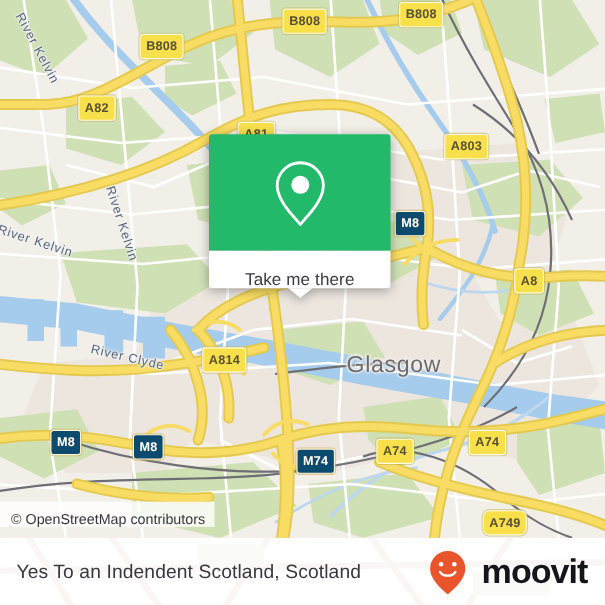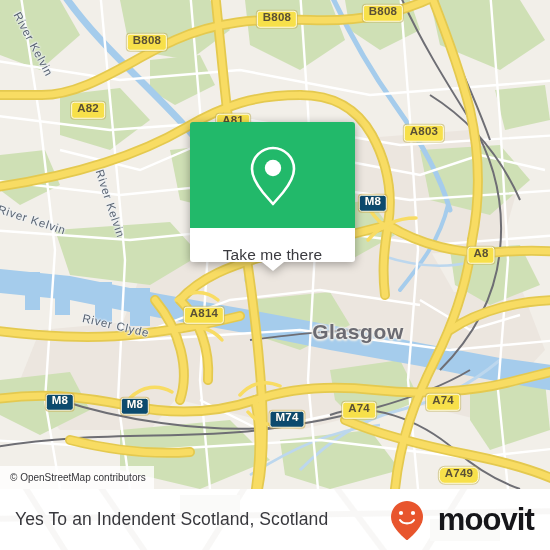--- a/index.html
+++ b/index.html
@@ -42,21 +42,21 @@
 
   
   .shield {
     position: absolute;
     transform: translate(-50%, -50%);
     font-family: "Liberation Sans", sans-serif;
     font-size: 11.5px;
     font-weight: bold;
     letter-spacing: .2px;
     line-height: 1;
-    padding: 0 5px 3px 5px;
+    padding: 6px 5px 3px 5px;
     border-radius: 3px;
     white-space: nowrap;
     box-sizing: border-box;
   }
   .shield.a {
     background: #f7e04a;
     border: 1.5px solid #fffbe0;
     color: #5a5036;
     box-shadow: 0 0 0 1px rgba(190,175,90,.55);
   }
@@ -68,21 +68,21 @@
     box-shadow: 0 0 0 1px rgba(200,165,70,.55);
   }
 
   
   .place-label {
     position: absolute;
     transform: translate(-50%, -50%);
     color: #6b6b72;
     font-family: "Liberation Sans", sans-serif;
     font-size: 21px;
-    font-weight: bold;
+    font-weight: normal;
     letter-spacing: .6px;
     white-space: nowrap;
     text-shadow:
       1.5px 0 2px #f2efe9, -1.5px 0 2px #f2efe9,
       0 1.5px 2px #f2efe9, 0 -1.5px 2px #f2efe9;
     pointer-events: none;
   }
   .water-label {
     position: absolute;
     transform-origin: 0 0;
@@ -94,29 +94,29 @@
     text-shadow:
       1px 0 1.5px #eef2f6, -1px 0 1.5px #eef2f6,
       0 1px 1.5px #eef2f6, 0 -1px 1.5px #eef2f6;
     pointer-events: none;
   }
 
   
   #attribution {
     position: absolute;
     left: 0;
-    bottom: 0;
+    bottom: 10px;
     height: 23px;
     padding: 0 8px 0 10px;
     display: flex;
-    align-items: center;
+    align-items: flex-end;
     background: rgba(255,255,255,.80);
     color: #35353a;
     font-family: "Liberation Sans", sans-serif;
-    font-size: 10px;
+    font-size: 13px;
     white-space: nowrap;
   }
 
   
   #popup {
     position: absolute;
     left: 190px;
     top: 122px;
     width: 165px;
     filter: drop-shadow(0 2px 5px rgba(0,0,0,.34));
@@ -361,26 +361,26 @@
     <div id="water-labels">
         <div class="water-label" style="left: 22px; top: 10px; transform: rotate(62deg);">River Kelvin</div>
         <div class="water-label" style="left: 105px; top: 168px; transform: rotate(72deg);">River Kelvin</div>
         <div class="water-label" style="left: 0px; top: 203px; transform: rotate(18deg);">River Kelvin</div>
         <div class="water-label" style="left: 84px; top: 312px; transform: rotate(13deg);">River Clyde</div>
       </div>
     <div id="road-shields">
         <div class="shield a" style="left: 147px; top: 42px;">B808</div>
         <div class="shield a" style="left: 277px; top: 19px;">B808</div>
         <div class="shield a" style="left: 383px; top: 13px;">B808</div>
-        <div class="shield a" style="left: 88px; top: 110px;">A82</div>
+        <div class="shield a" style="left: 88px; top: 98px;">A82</div>
         <div class="shield a" style="left: 233px; top: 122px;">A81</div>
         <div class="shield a" style="left: 424px; top: 133px;">A803</div>
         <div class="shield m" style="left: 373px; top: 203px;">M8</div>
         <div class="shield a" style="left: 481px; top: 255px;">A8</div>
-        <div class="shield a" style="left: 204px; top: 315px;">A814</div>
+        <div class="shield a" style="left: 204px; top: 327px;">A814</div>
         <div class="shield m" style="left: 60px; top: 402px;">M8</div>
         <div class="shield m" style="left: 135px; top: 406px;">M8</div>
         <div class="shield m" style="left: 243px; top: 419px; margin-left: 44px;">M74</div>
         <div class="shield a" style="left: 359px; top: 410px;">A74</div>
         <div class="shield a" style="left: 443px; top: 402px;">A74</div>
         <div class="shield a" style="left: 459px; top: 475px; border-radius: 6px;">A749</div>
       </div>
 
     <div id="attribution">
       <span>© OpenStreetMap contributors</span>

